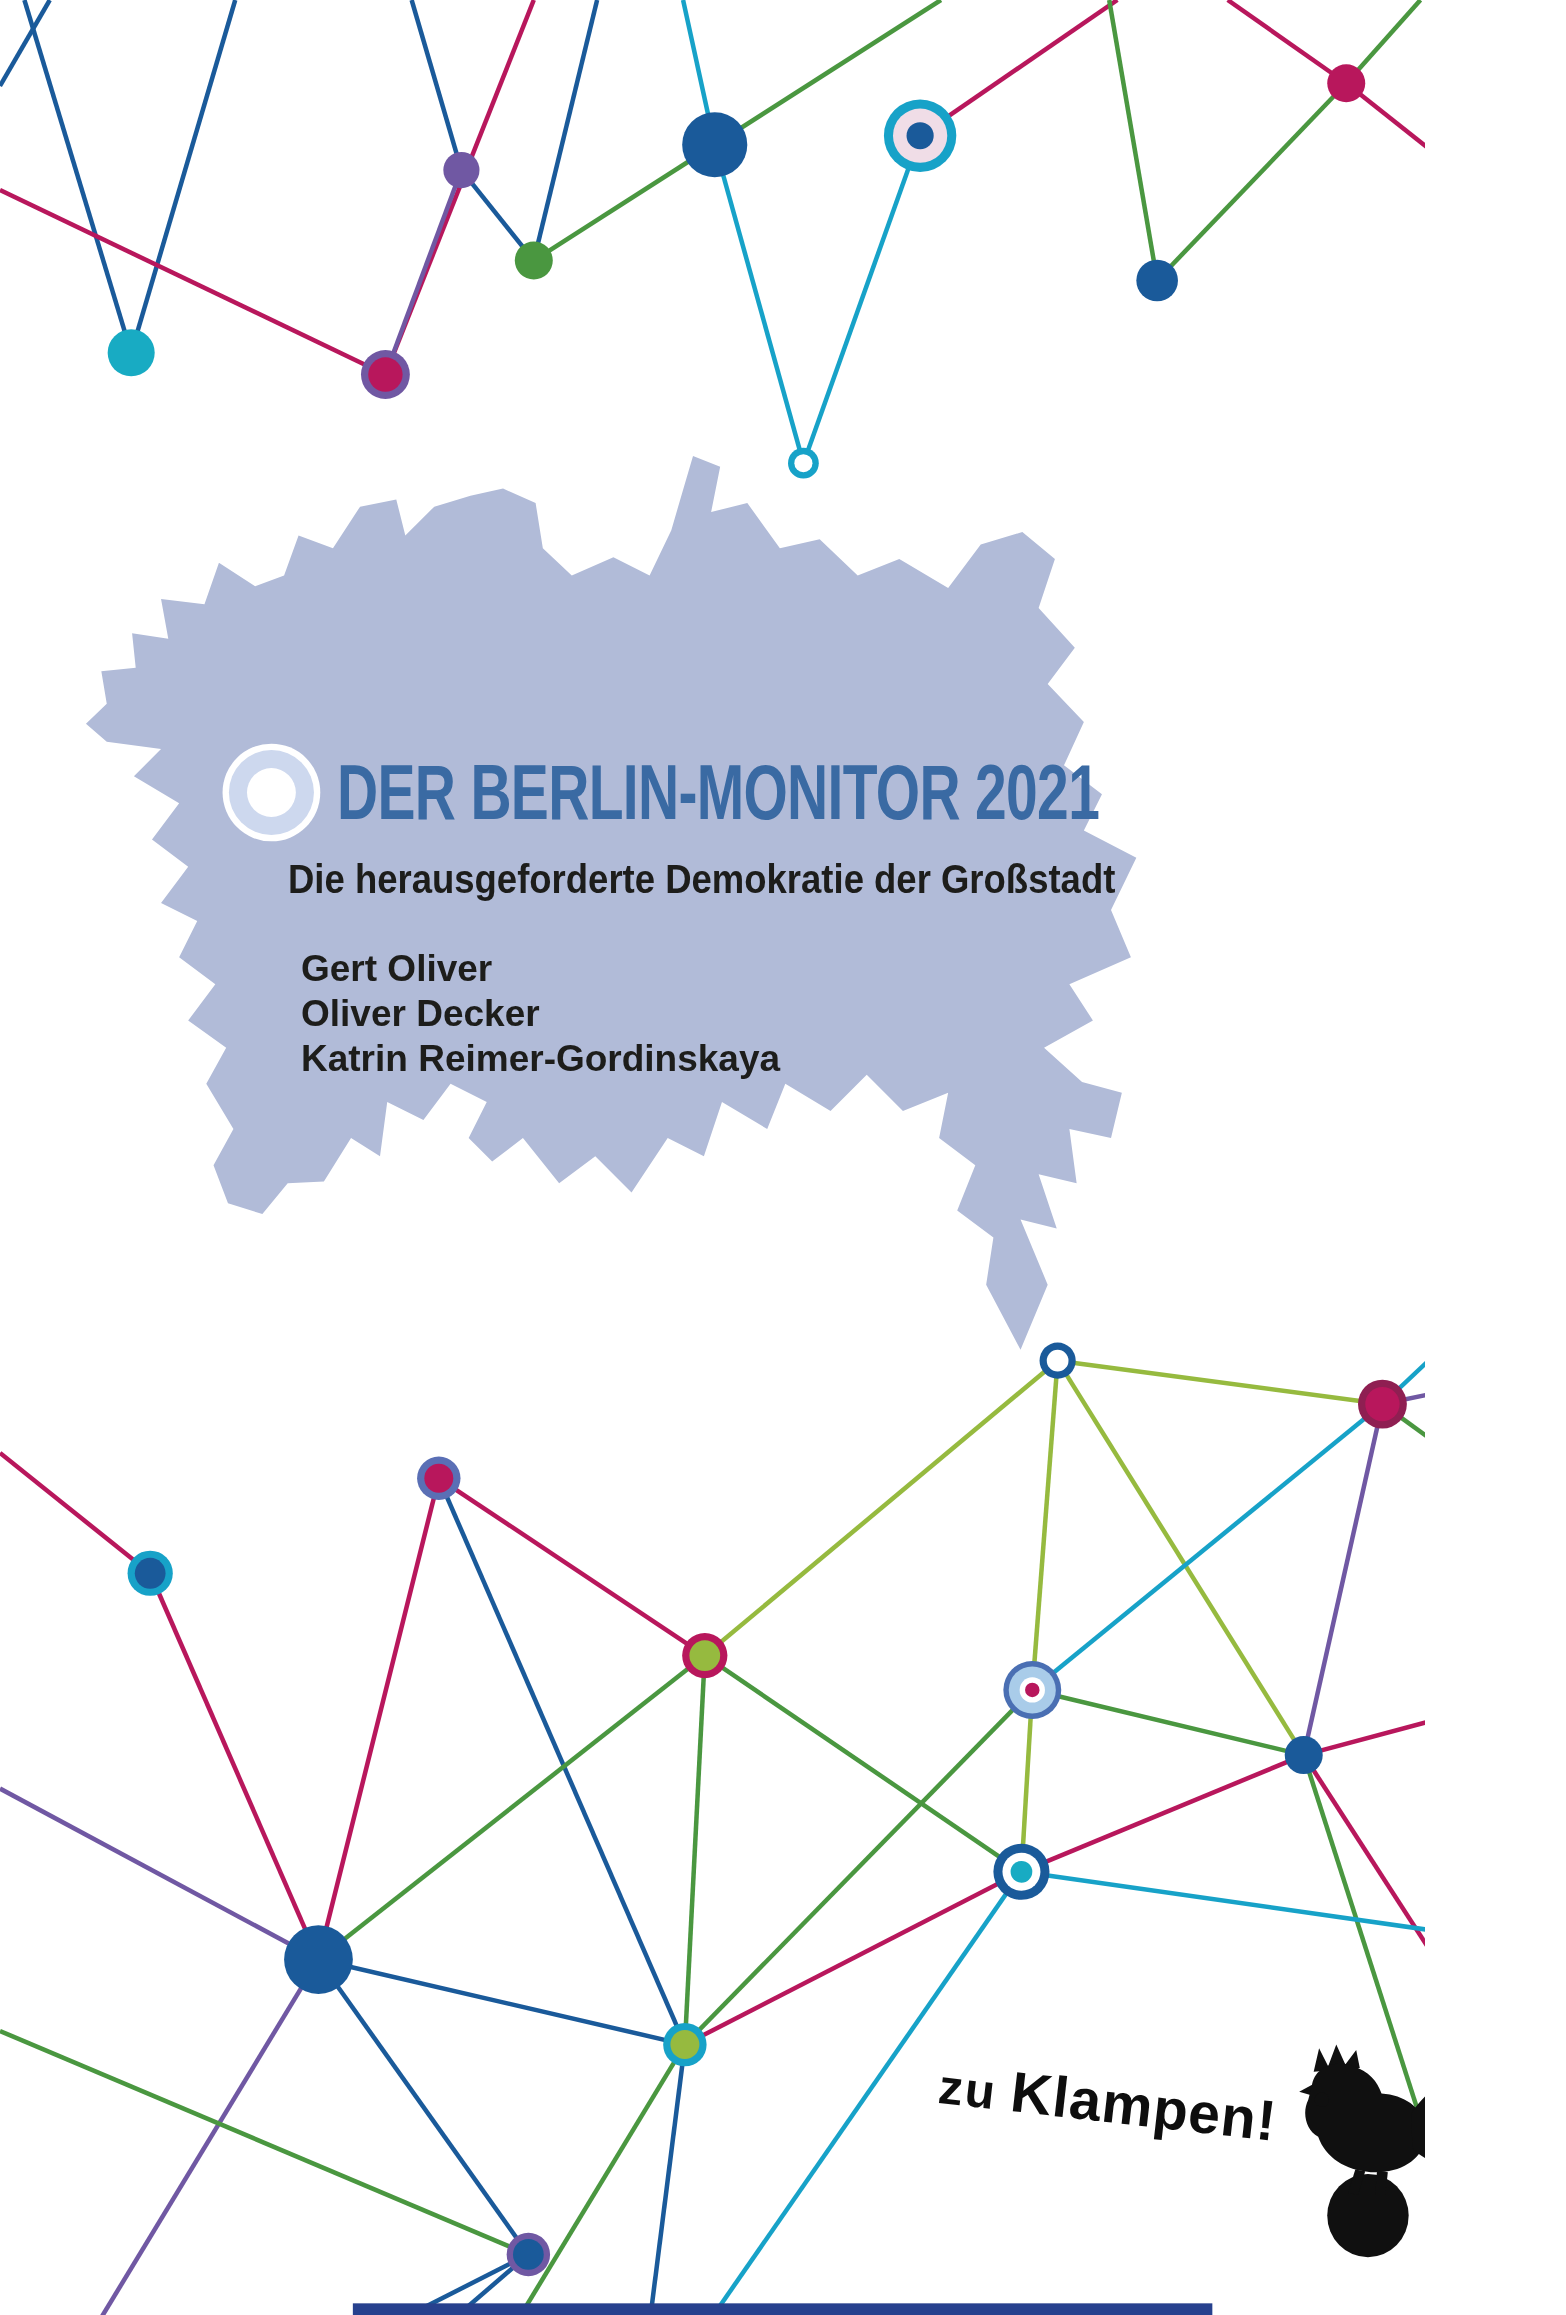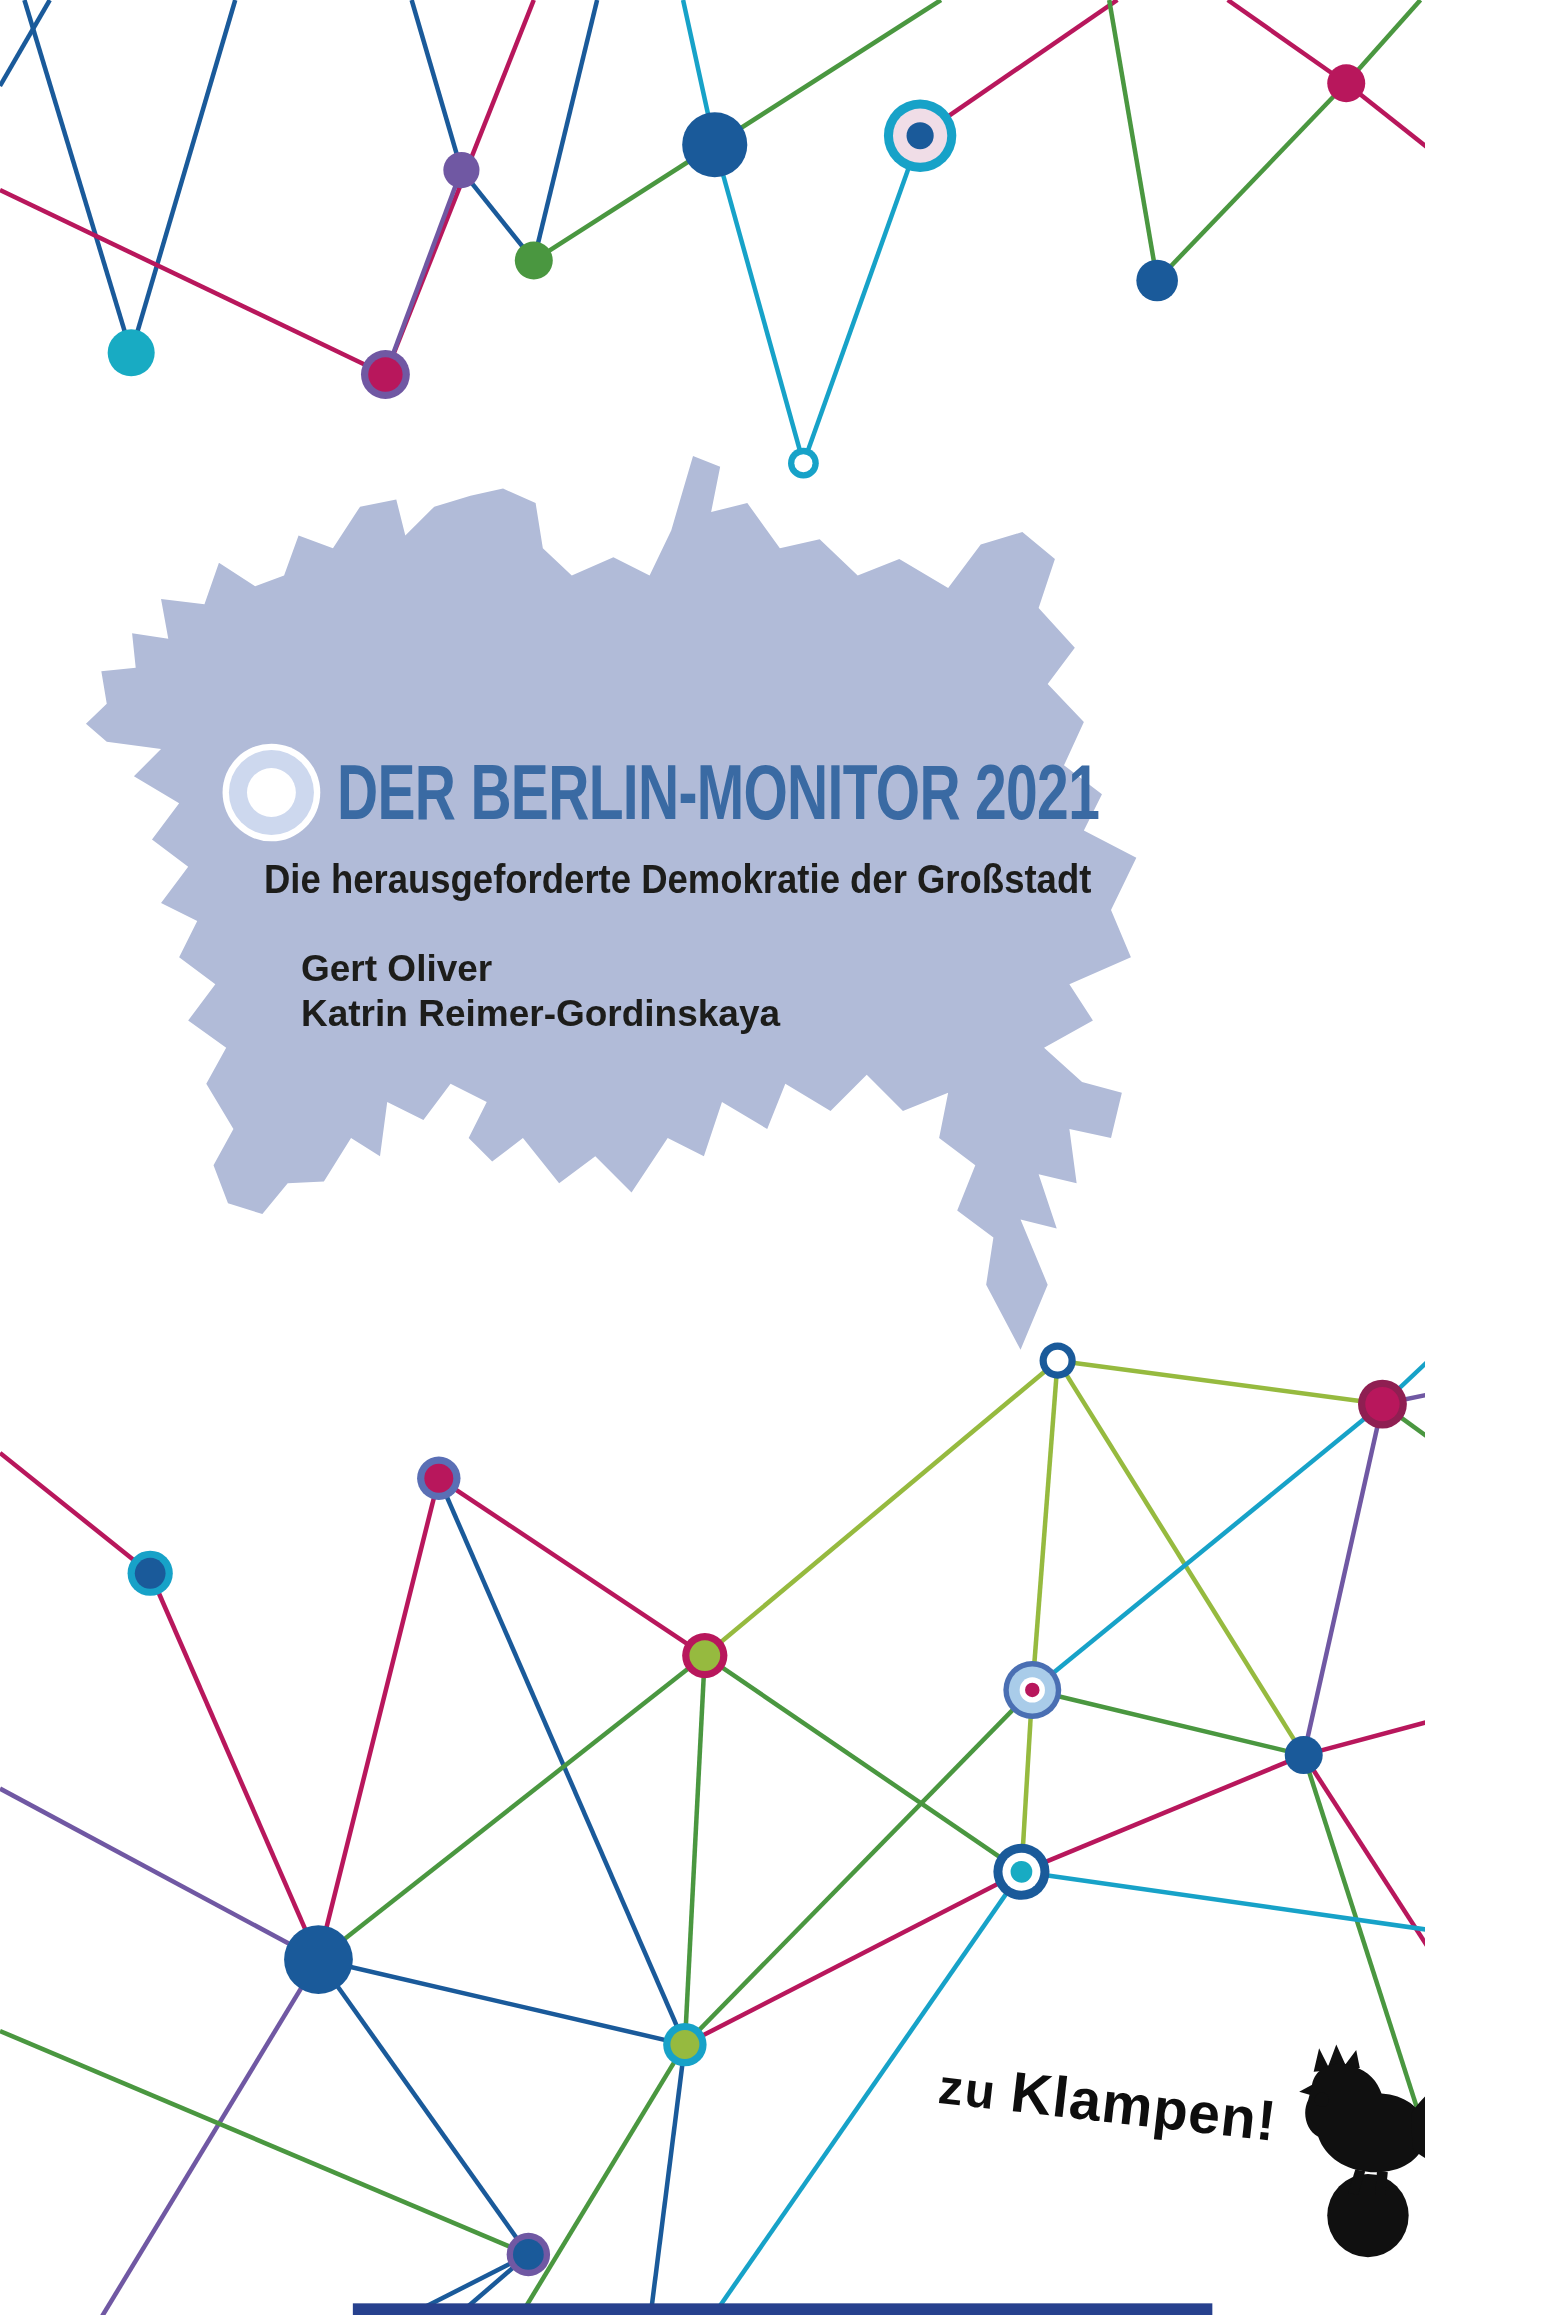--- a/index.html
+++ b/index.html
@@ -11,21 +11,21 @@
     font-family:"Liberation Sans", sans-serif;
   }
   .art{position:absolute;left:0;top:0;width:1567px;height:2316px;}
   .title-block{position:absolute;left:337px;top:753px;white-space:nowrap;}
   .title-inner{
     display:inline-block;
     transform:scaleX(.73);transform-origin:0 50%;
     font-size:78px;line-height:78px;font-weight:bold;
     letter-spacing:-0.9px;color:#3a6aa3;
   }
-  .subtitle-block{position:absolute;left:264px;top:858px;white-space:nowrap;}
+  .subtitle-block{position:absolute;left:288px;top:858px;white-space:nowrap;}
   .subtitle-inner{
     display:inline-block;
     transform:scaleX(.89);transform-origin:0 50%;
     font-size:41px;line-height:43px;font-weight:bold;color:#1d1d1b;
   }
   .authors-block{
     position:absolute;left:301px;top:946px;
     font-size:37px;line-height:45px;font-weight:bold;color:#1d1d1b;
   }
   .publisher-block{
@@ -185,20 +185,21 @@
   <div class="title-block">
     <span class="title-inner">DER BERLIN-MONITOR 2021</span>
   </div>
 
   <div class="subtitle-block">
     <span class="subtitle-inner">Die herausgeforderte Demokratie der Großstadt</span>
   </div>
 
   <div class="authors-block">
     <div>Gert Oliver</div>
+    <div>Oliver Decker</div>
     <div>Katrin Reimer-Gordinskaya</div>
   </div>
 
   <div class="publisher-block">
     <span class="pub-prefix">zu</span>
     <span class="pub-name">Klampen!</span>
   </div>
 
 </div>
 

